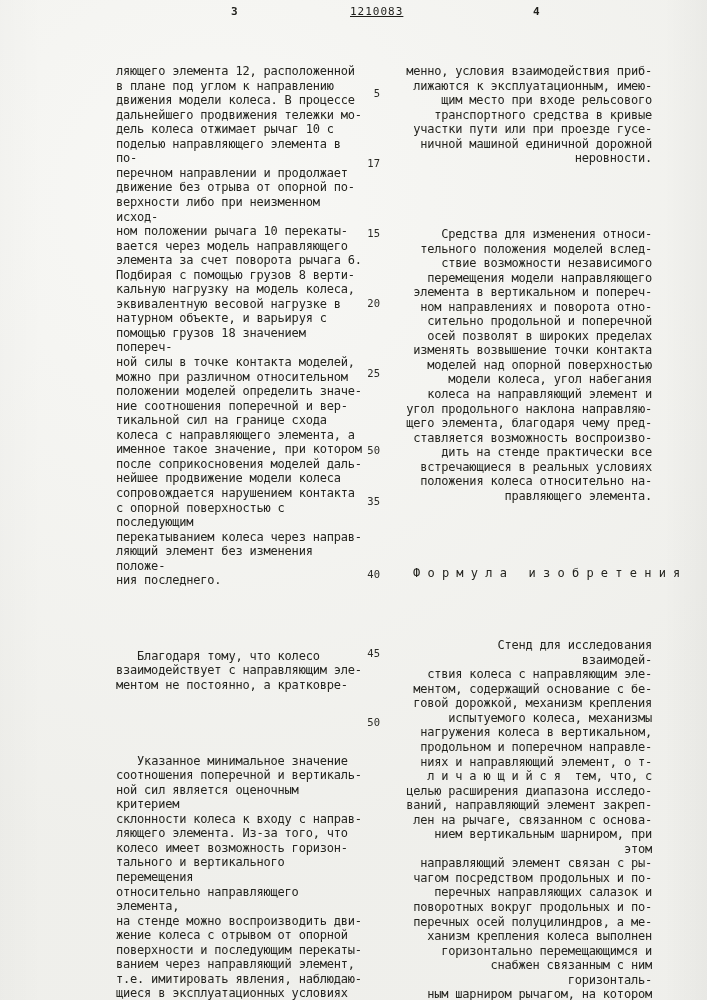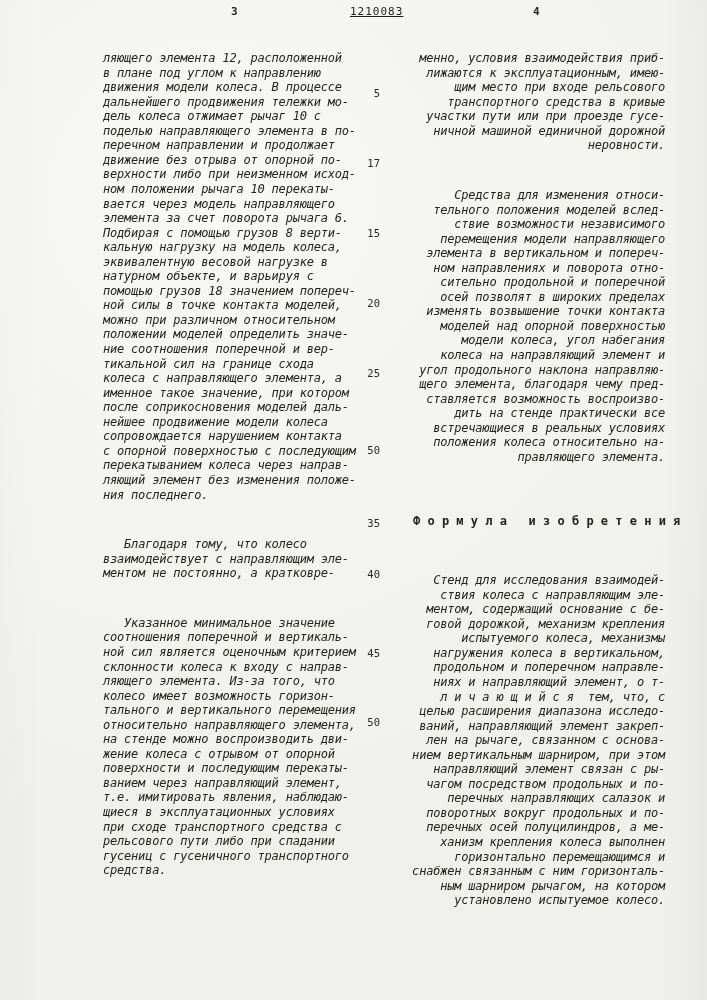--- a/index.html
+++ b/index.html
@@ -37,27 +37,27 @@
     top: 19px;
     font-size: 12px;
     line-height: 14.55px;
     letter-spacing: -0.2px;
     white-space: pre-wrap;
     word-break: normal;
     color: #24241f;
   }
   .col-left  { left: 100px; width: 278px; }
   .col-right { left: 386px; width: 282px; text-align: right; }
-  .col p { margin: 3px; font-style: italic; }
+  .col p { margin: 16px; }
 
   .formula-heading {
     margin: 17px 0 13px 0;
     padding-left: 27px;
     font-size: 12px;
-    font-weight: 700;
+    font-weight: 400;
     line-height: 14.55px;
     letter-spacing: 0;
     white-space: pre;
     color: #24241f;
   }
 
   .gutter {
     position: absolute;
     left: 352px;
     top: 0;
@@ -140,21 +140,21 @@
 средства.</p>
   </div>
 
   <div class="gutter">
     <span class="line-num" style="top:87px">5</span>
     <span class="line-num" style="top:157px">17</span>
     <span class="line-num" style="top:227px">15</span>
     <span class="line-num" style="top:297px">20</span>
     <span class="line-num" style="top:367px">25</span>
     <span class="line-num" style="top:444px">50</span>
-    <span class="line-num" style="top:517px">35</span>
+    <span class="line-num" style="top:495px">35</span>
     <span class="line-num" style="top:568px">40</span>
     <span class="line-num" style="top:647px">45</span>
     <span class="line-num" style="top:716px">50</span>
   </div>
 
   <div class="col col-right">
     <p>менно, условия взаимодействия приб-
 лижаются к эксплуатационным, имею-
 щим место при входе рельсового
 транспортного средства в кривые

